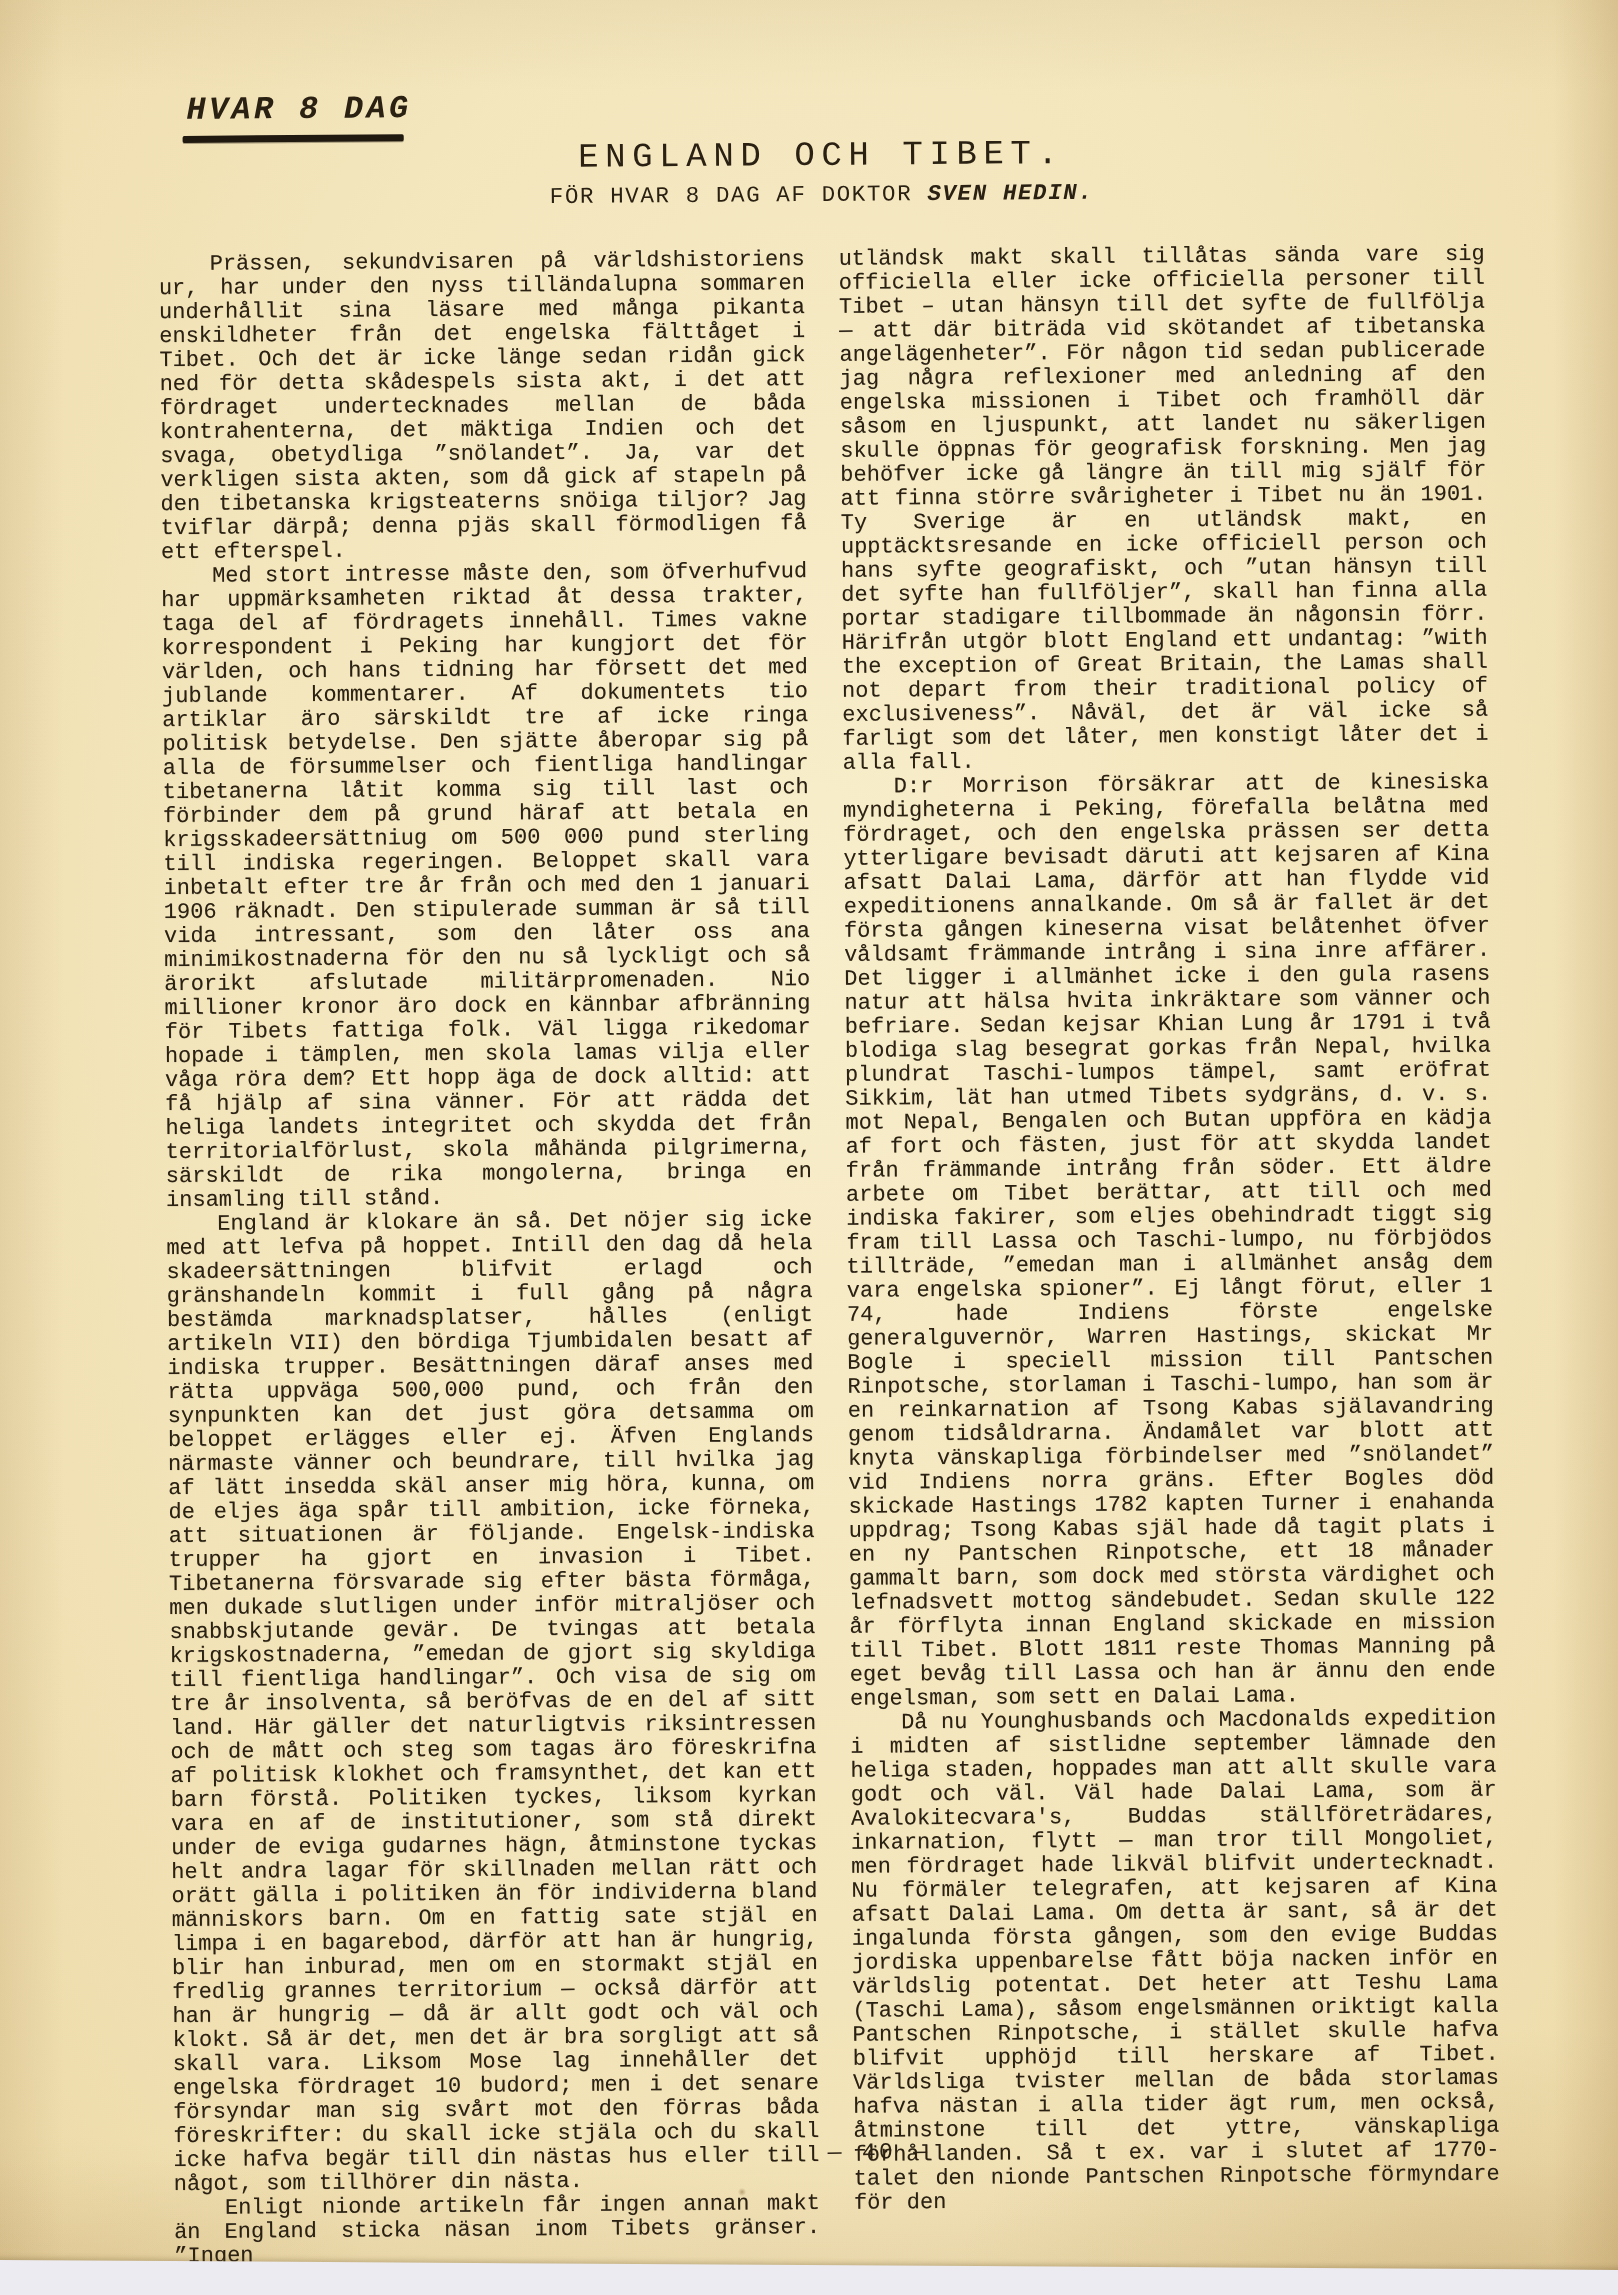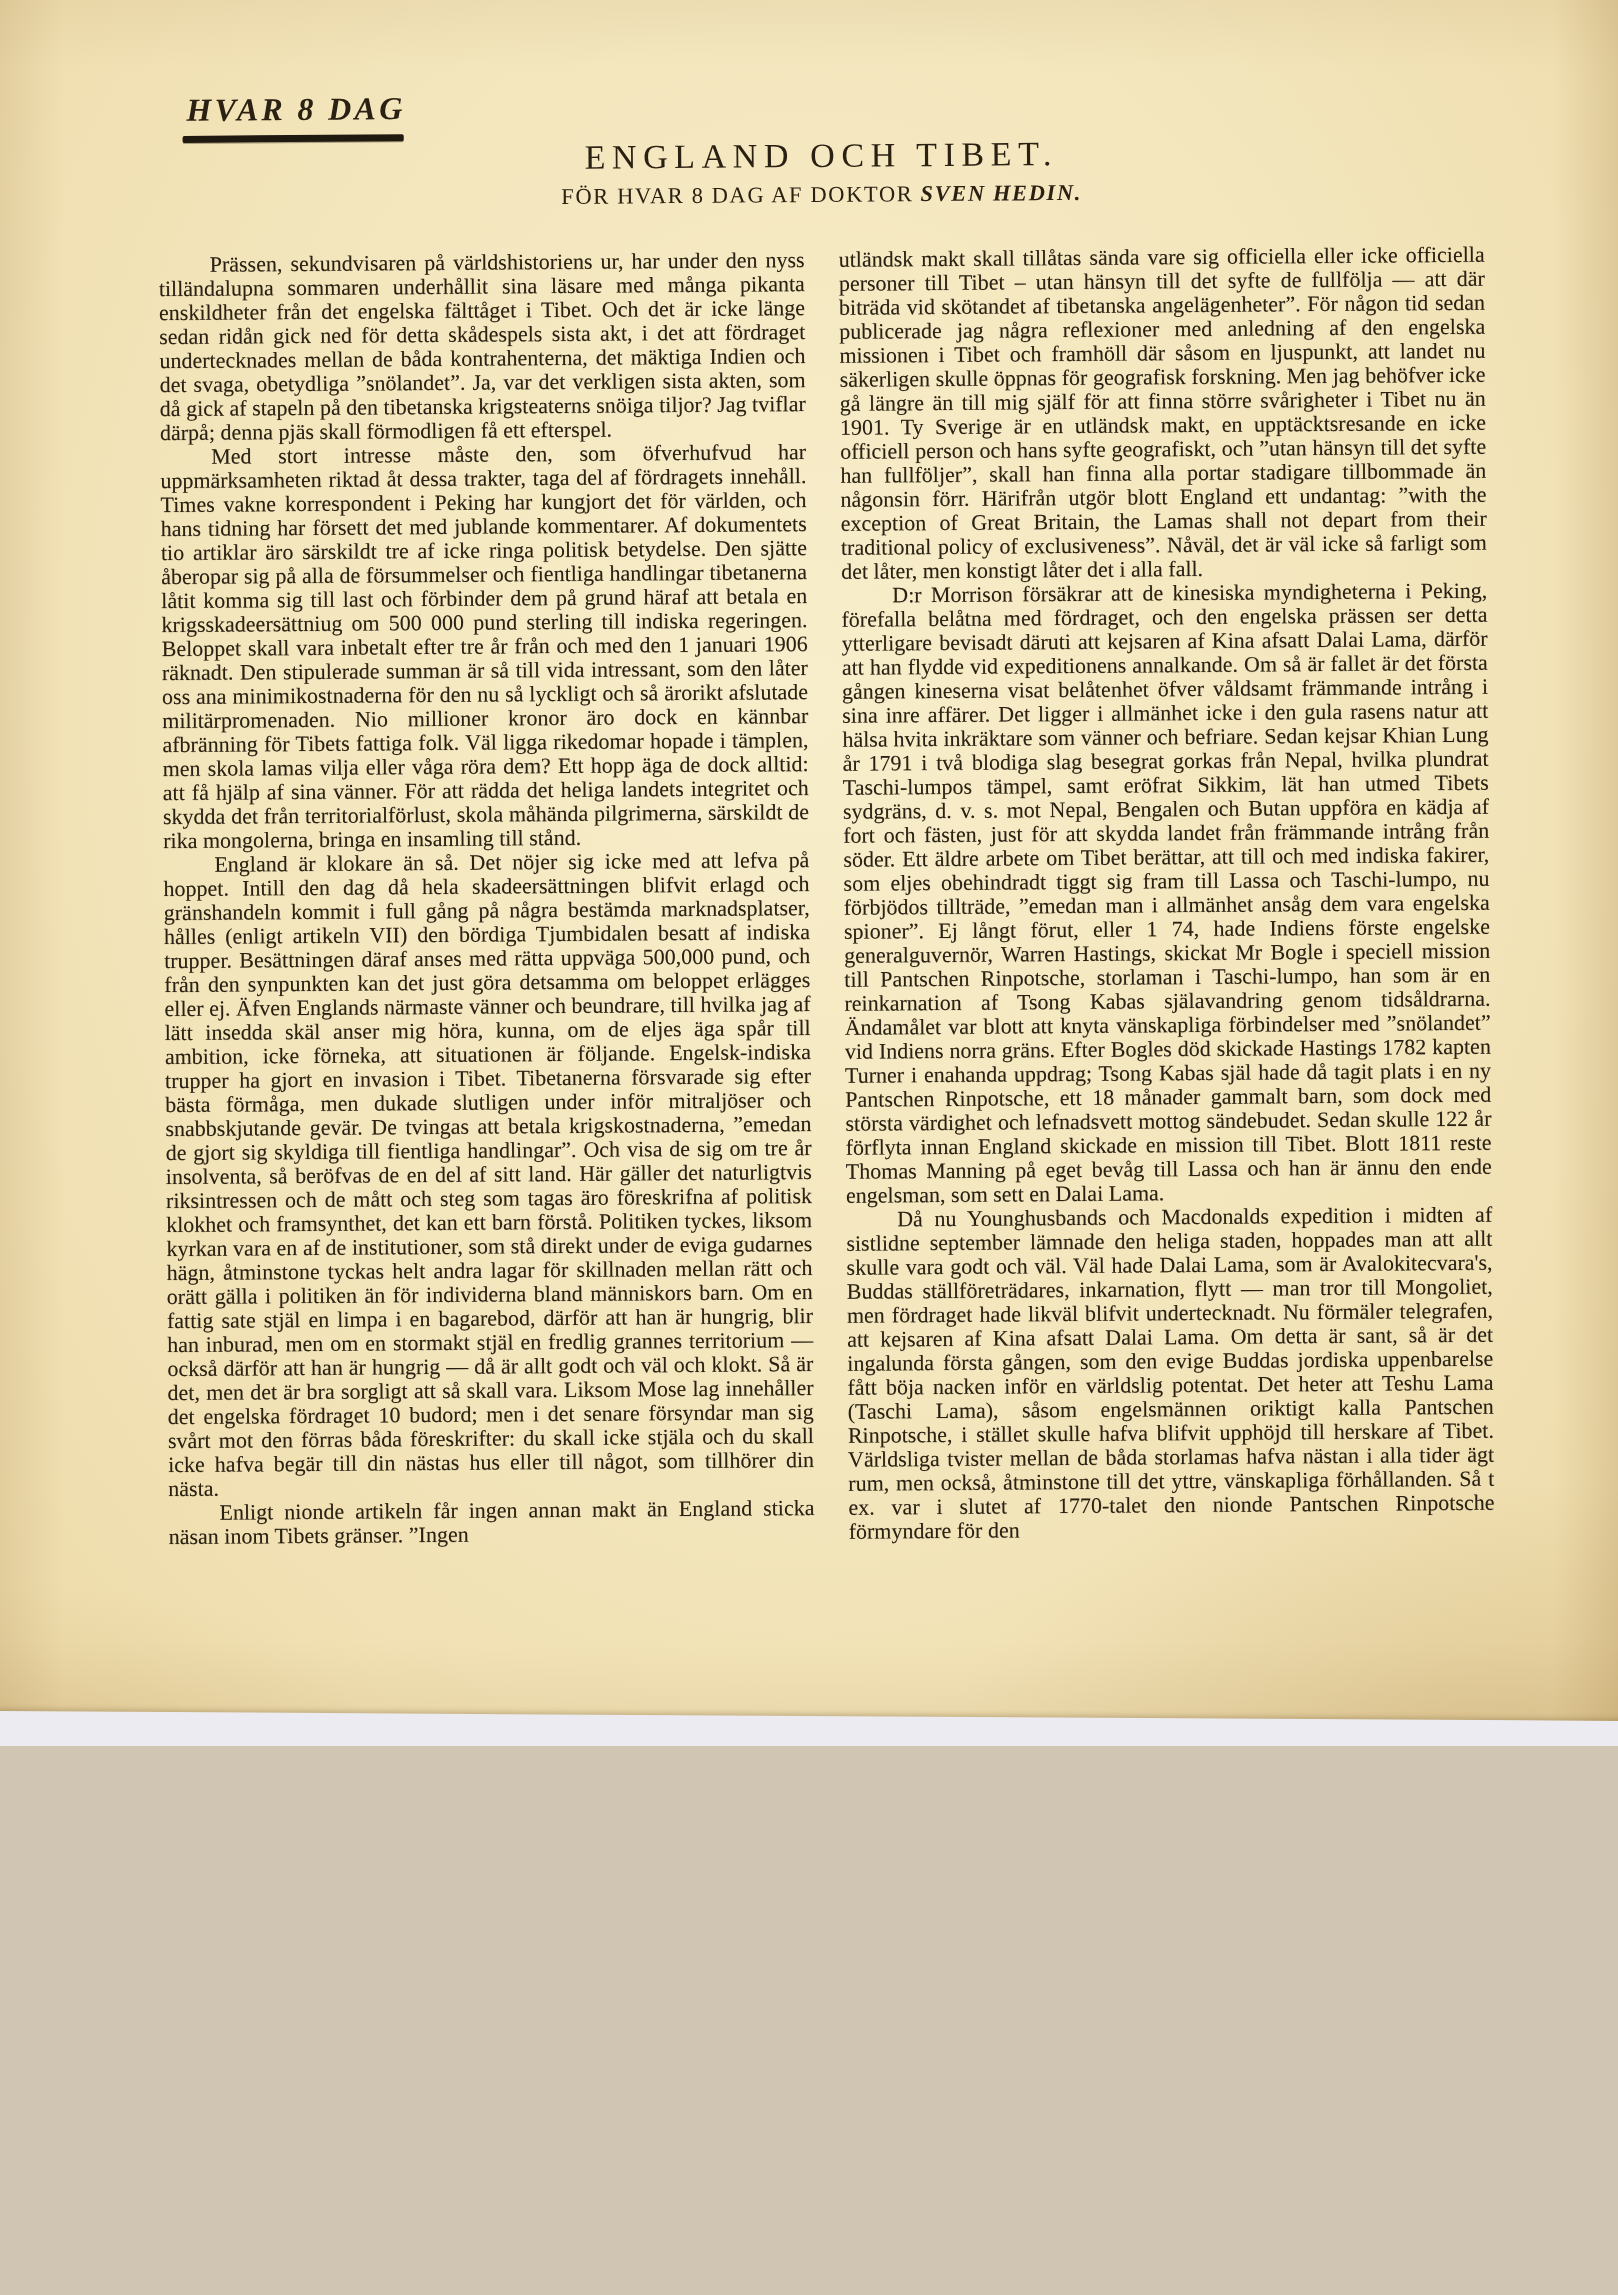--- a/index.html
+++ b/index.html
@@ -1,20 +1,20 @@
 <!DOCTYPE html>
 <html lang="sv" style="font-size:8.8px"><head>
 <meta charset="utf-8">
 <style>
   html,body{margin:0;padding:0;background:#cfc5b2;}
   .page{
     position:relative;
-    width:1618px;height:1746px;
+    width:1618px;height:2295px;
     overflow:hidden;
-    font-family:Liberation Serif, serif;
+    font-family:Liberation Mono, monospace;
     color:#2a2113;
     background:
       radial-gradient(circle 5.5px at 742px 2192px, rgba(120,90,40,.45), transparent 75%),
       radial-gradient(769px 384px at 92% 100%, rgba(168,128,66,.22), transparent 70%),
       radial-gradient(494px 231px at 2% 100%, rgba(168,128,66,.14), transparent 70%),
       linear-gradient(90deg, rgba(140,100,50,.13), rgba(140,100,50,0) 4%, rgba(140,100,50,0) 96%, rgba(150,108,52,.20)),
       linear-gradient(0deg, rgba(140,100,50,.10), rgba(140,100,50,0) 6%),
       linear-gradient(180deg, rgba(150,112,58,.08), rgba(150,112,58,0) 4%),
       radial-gradient(ellipse at 50% 40%, #f8eecb 0%, #f3e5bb 55%, #eddaa8 100%);
   }

